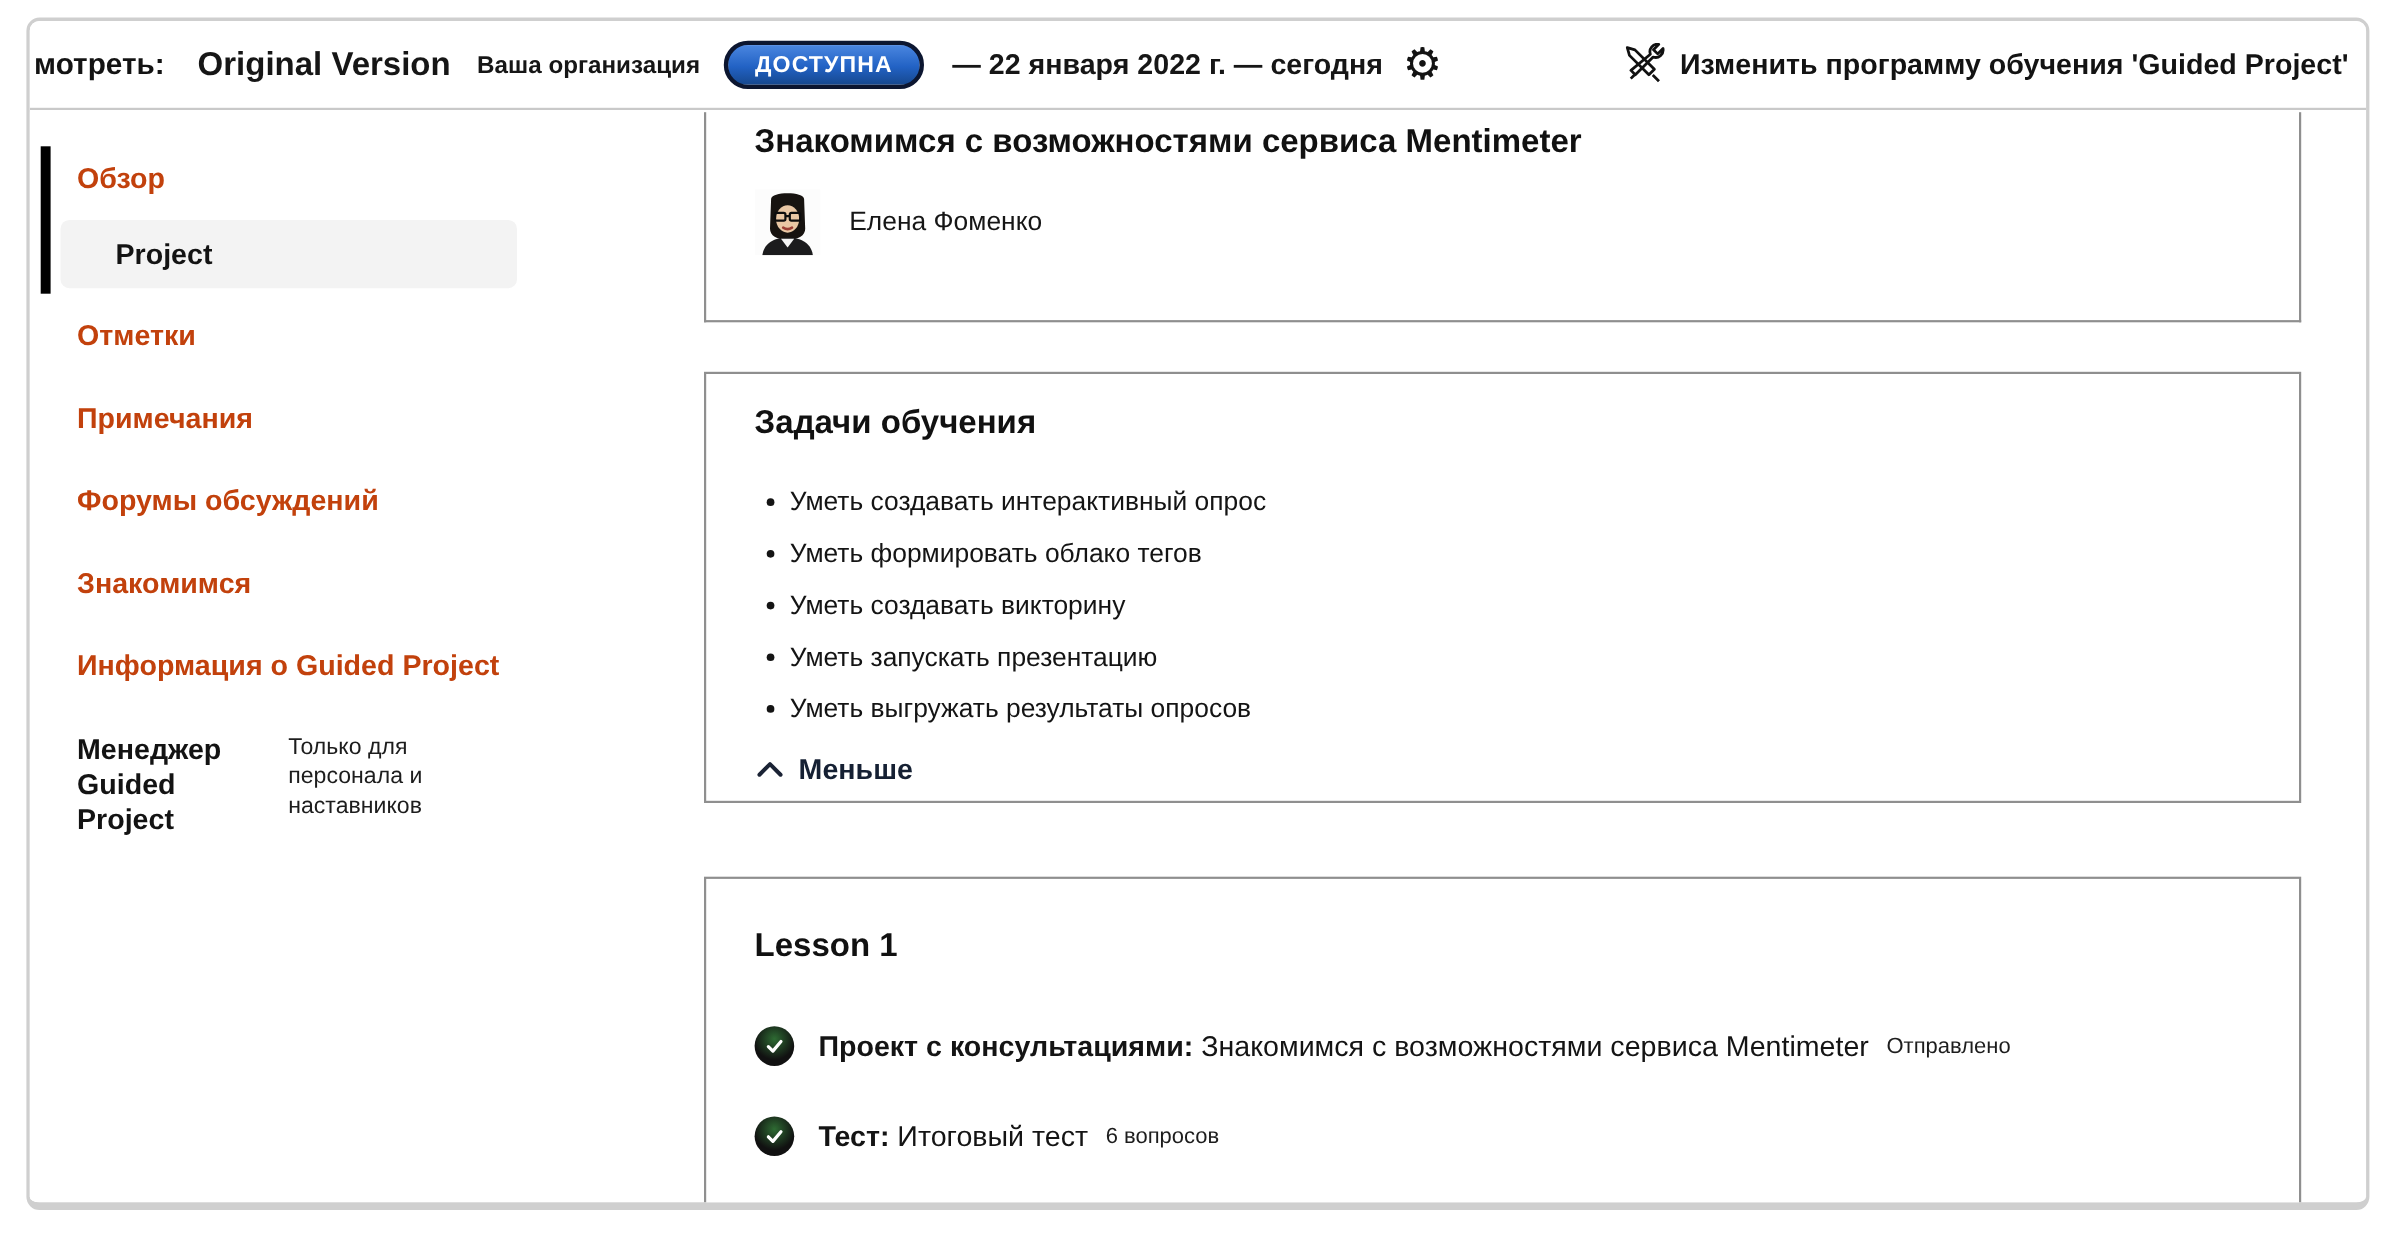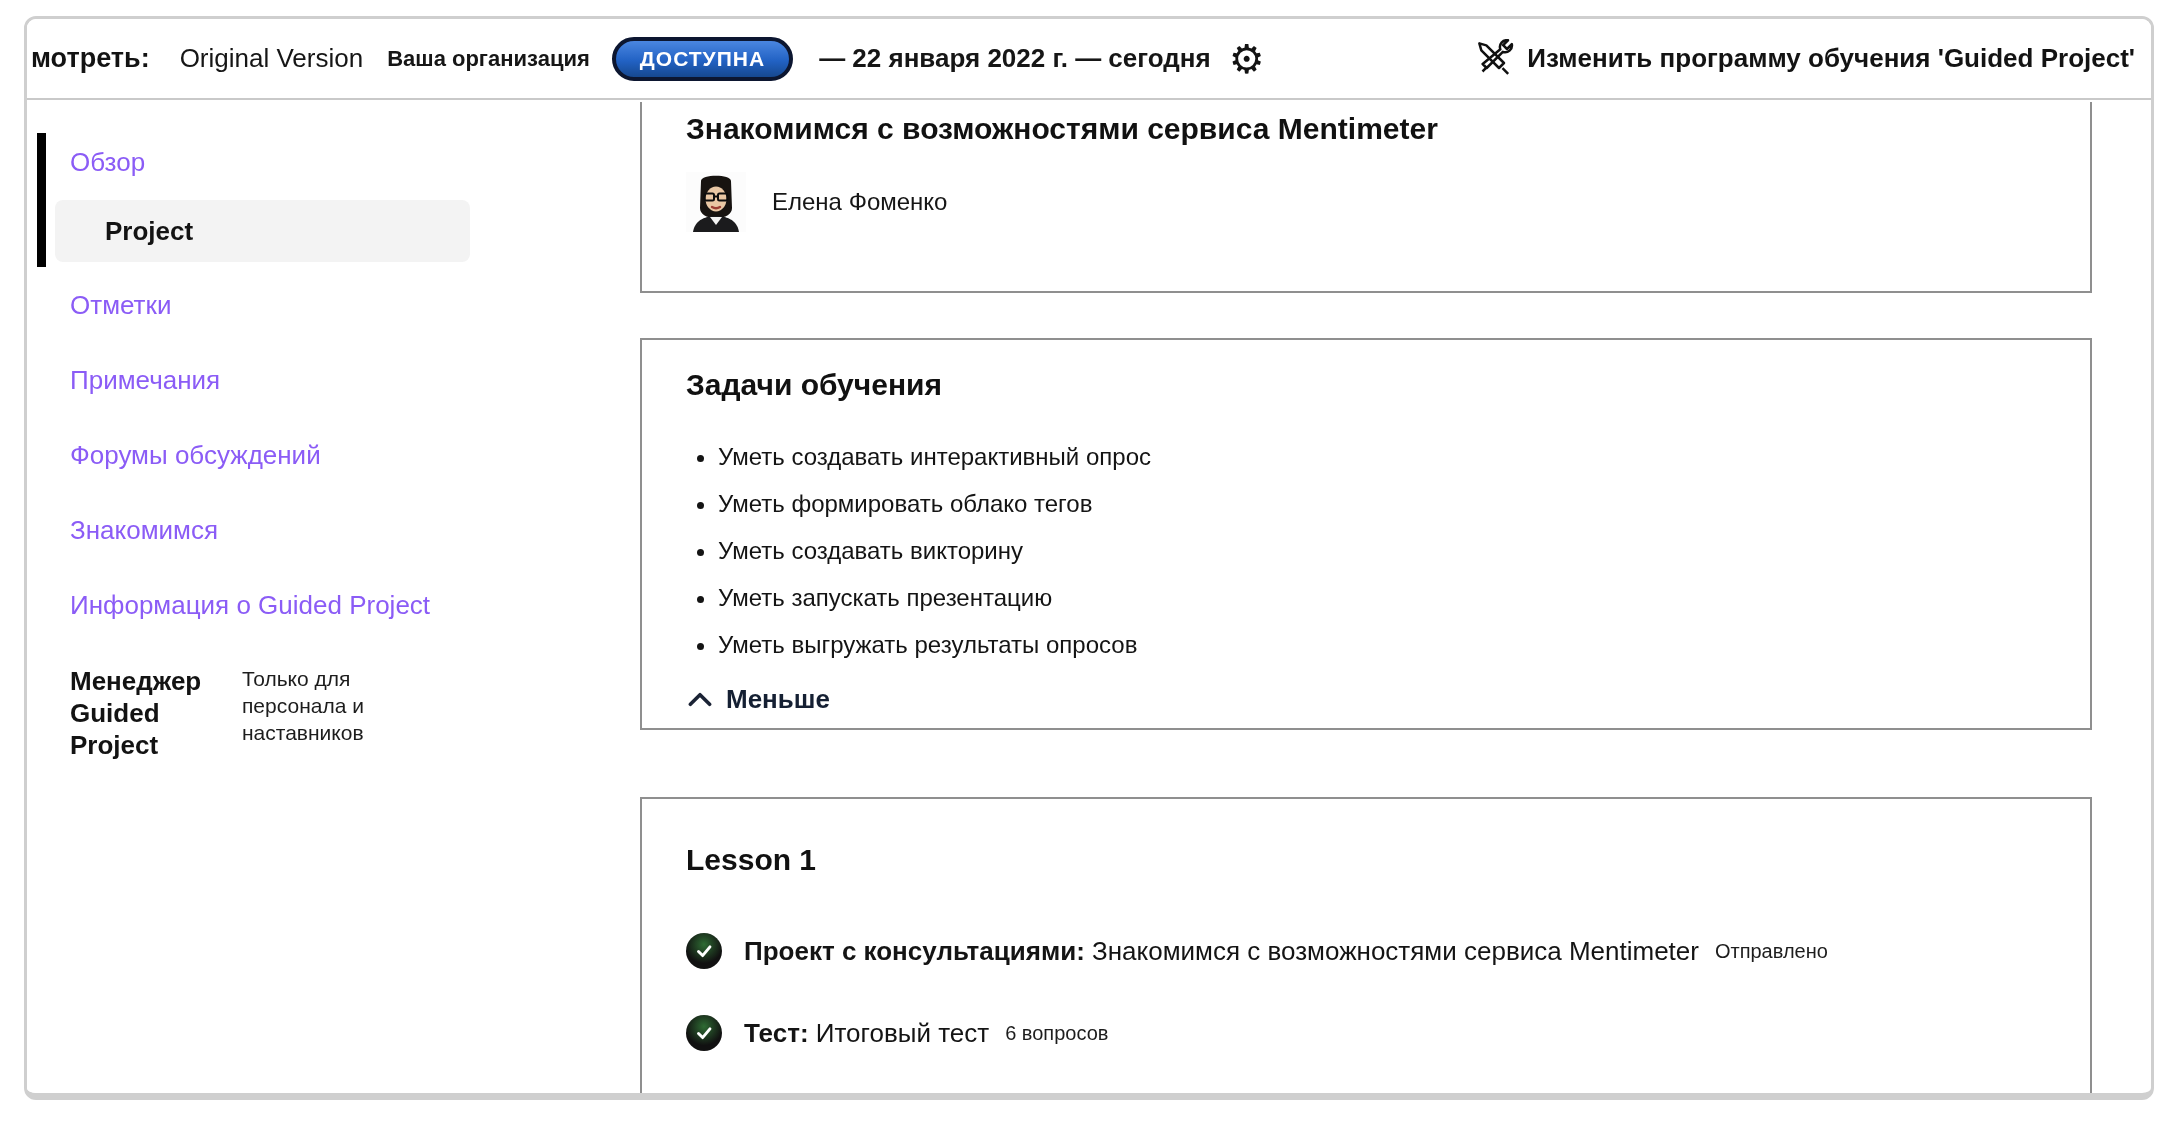--- a/index.html
+++ b/index.html
@@ -9,43 +9,43 @@
 
   
   .frame{position:absolute;left:24px;top:16px;width:2124px;height:1074px;
          background:#fff;border:3px solid #cfcfcf;border-bottom-width:7px;
          border-radius:12px;overflow:hidden;}
 
   
   .topbar{position:absolute;left:0;top:0;right:0;height:81px;display:flex;align-items:center;
           padding:0 16px 0 4px;border-bottom:2px solid #c9c9c9;background:#fff;box-sizing:border-box;}
   .tb-view{font-size:27px;font-weight:700;color:#131313;}
-  .tb-version{font-size:26px;font-weight:400;margin-left:30px;}
+  .tb-version{font-size:30px;font-weight:700;margin-left:30px;}
   .tb-org{font-size:22px;font-weight:600;margin-left:24px;}
   .badge{margin-left:22px;display:inline-block;padding:6px 24px;border-radius:24px;
          background:linear-gradient(180deg,#4a86e0 0%,#2262c4 55%,#16488f 100%);
          border:4px solid #0c1630;color:#ffffff;font-size:21px;font-weight:700;
          letter-spacing:1px;cursor:pointer;}
   .tb-date{font-size:26px;font-weight:600;margin-left:26px;}
   .gear{margin-left:18px;font-size:40px;line-height:40px;color:#131313;cursor:pointer;}
   .tb-right{margin-left:auto;display:flex;align-items:center;gap:12px;cursor:pointer;}
   .tb-right span{font-size:26px;font-weight:600;color:#131313;}
   .tools-svg{width:40px;height:40px;}
 
   
   .sidebar{position:absolute;left:0;top:83px;width:612px;bottom:0;background:#fff;}
   .active-marker{position:absolute;left:10px;top:31px;width:9px;height:134px;background:#000;}
-  .side-item{position:absolute;left:43px;font-size:26px;font-weight:400;color:#8b5cf6;
+  .side-item{position:absolute;left:43px;font-size:26px;font-weight:700;color:#c2410c;
              cursor:pointer;white-space:nowrap;}
   .sub-box{position:absolute;left:28px;top:98px;width:415px;height:62px;background:#f3f3f3;
            border-radius:8px;display:flex;align-items:center;padding-left:50px;
            box-sizing:border-box;cursor:pointer;text-align:center;}
   .sub-box span{font-size:26px;font-weight:600;color:#131313;}
   .manager-row{position:absolute;left:43px;top:563px;display:flex;align-items:flex-start;
-               cursor:pointer;}
+               cursor:pointer;gap:20px;}
   .manager-label{width:172px;font-size:26px;font-weight:700;line-height:32px;color:#131313;}
   .manager-note{width:160px;font-size:21px;font-weight:400;line-height:27px;color:#1d1d1d;}
 
   
   .card{position:absolute;left:613px;width:1452px;background:#fff;border:2px solid #8f8f8f;
         box-sizing:border-box;}
   .card.header-card{top:83px;height:191px;border-top:none;}
   .card.objectives-card{top:319px;height:392px;}
   .card.lesson-card{top:778px;height:340px;}
 

